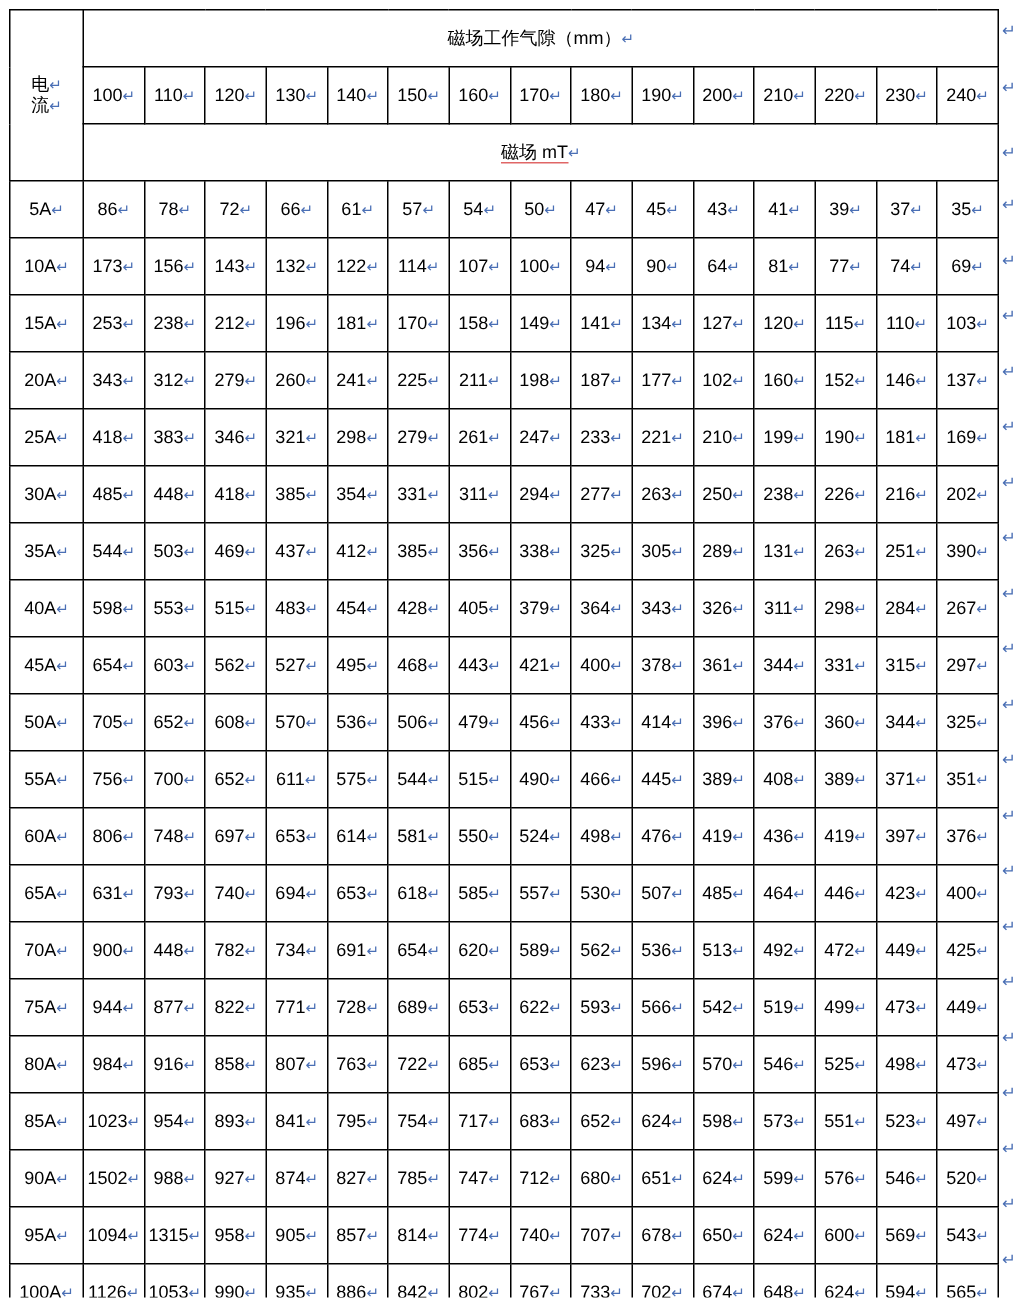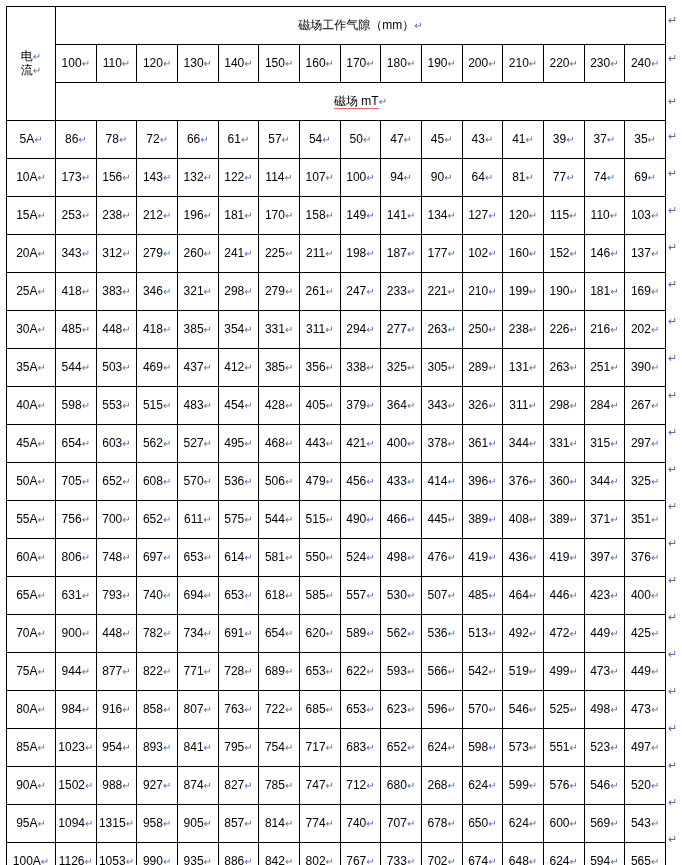--- a/index.html
+++ b/index.html
@@ -428,21 +428,21 @@
         <td class="row-head"><span>90A</span><span class="pilcrow">↵</span></td>
         <td class="data-cell"><span>1502</span><span class="pilcrow">↵</span></td>
         <td class="data-cell"><span>988</span><span class="pilcrow">↵</span></td>
         <td class="data-cell"><span>927</span><span class="pilcrow">↵</span></td>
         <td class="data-cell"><span>874</span><span class="pilcrow">↵</span></td>
         <td class="data-cell"><span>827</span><span class="pilcrow">↵</span></td>
         <td class="data-cell"><span>785</span><span class="pilcrow">↵</span></td>
         <td class="data-cell"><span>747</span><span class="pilcrow">↵</span></td>
         <td class="data-cell"><span>712</span><span class="pilcrow">↵</span></td>
         <td class="data-cell"><span>680</span><span class="pilcrow">↵</span></td>
-        <td class="data-cell"><span>268</span><span class="pilcrow">↵</span></td>
+        <td class="data-cell"><span>651</span><span class="pilcrow">↵</span></td>
         <td class="data-cell"><span>624</span><span class="pilcrow">↵</span></td>
         <td class="data-cell"><span>599</span><span class="pilcrow">↵</span></td>
         <td class="data-cell"><span>576</span><span class="pilcrow">↵</span></td>
         <td class="data-cell"><span>546</span><span class="pilcrow">↵</span></td>
         <td class="data-cell"><span>520</span><span class="pilcrow">↵</span></td>
       </tr>
       <tr>
         <td class="row-head"><span>95A</span><span class="pilcrow">↵</span></td>
         <td class="data-cell"><span>1094</span><span class="pilcrow">↵</span></td>
         <td class="data-cell"><span>1315</span><span class="pilcrow">↵</span></td>

